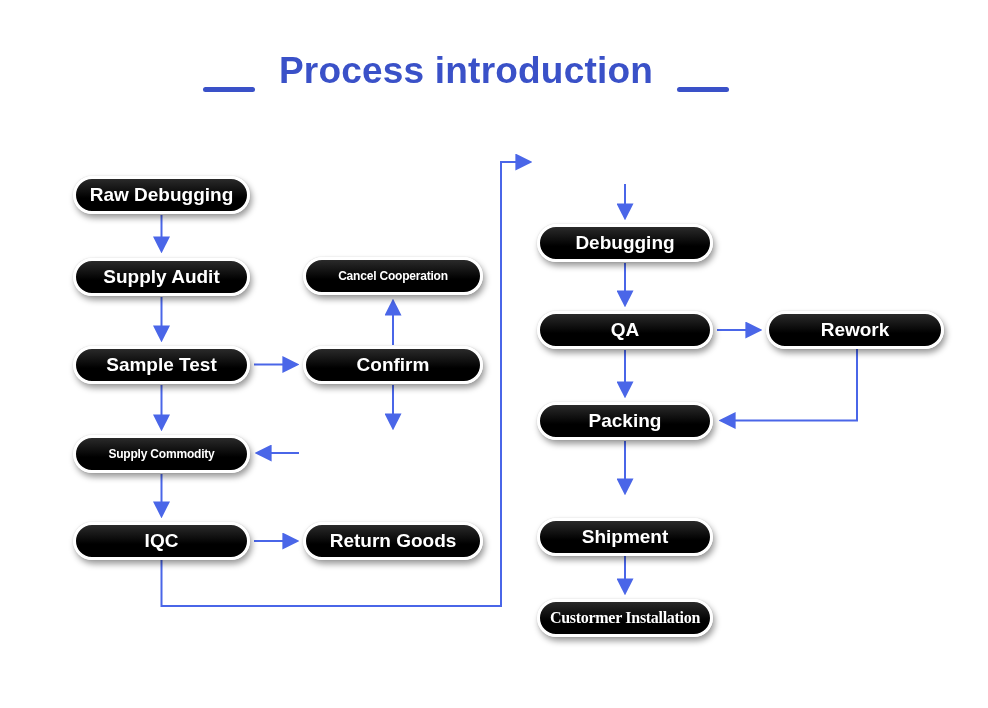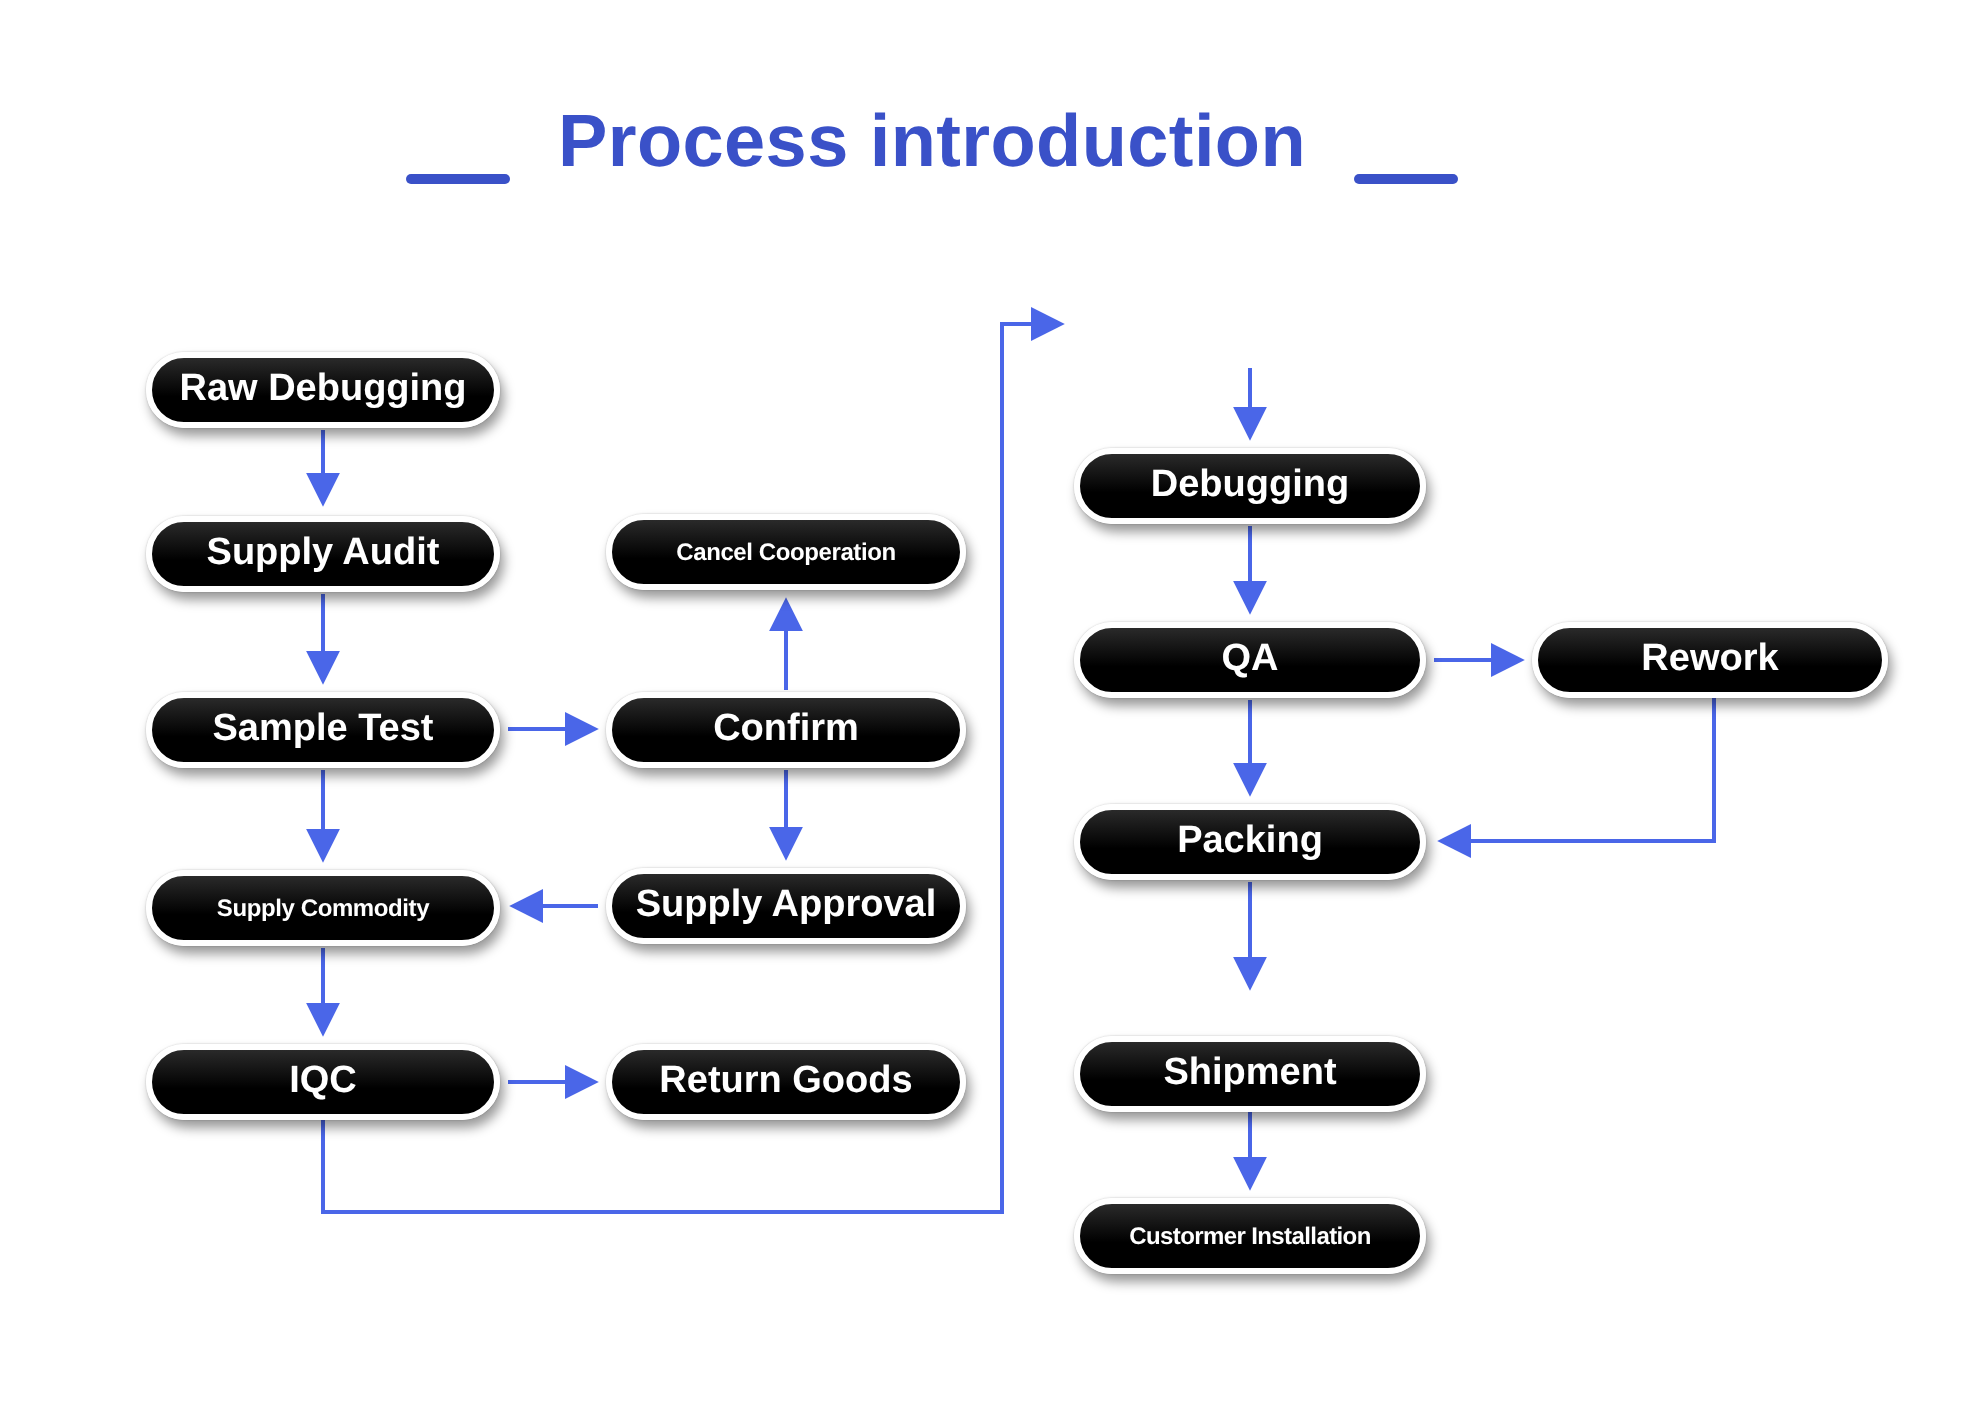--- a/index.html
+++ b/index.html
@@ -70,21 +70,21 @@
     justify-content: center;
     font-size: 19px;
     font-weight: 700;
     white-space: nowrap;
   }
   .col-l  { left: 73px;  width: 177px; }
   .col-m  { left: 303px; width: 180px; }
   .col-r  { left: 537px; width: 176px; }
   .col-rr { left: 766px; width: 178px; }
   .tight    { font-size: 12px; letter-spacing: -0.2px; }
-  .tightest { font-size: 12px; letter-spacing: -0.3px; }
+  .tightest { font-size: 16px; letter-spacing: -0.3px; font-family: Liberation Serif, serif; }
 </style>
 </head>
 <body>
 
 <div class="canvas">
 
   <div class="title-row">
     <span class="title-dash"></span>
     <h1 class="page-title">Process introduction</h1>
     <span class="title-dash"></span>
@@ -130,23 +130,20 @@
   <div class="node col-l" style="top:522px">
     <span>IQC</span>
   </div>
 
   <div class="node col-m tight" style="top:257px">
     <span>Cancel Cooperation</span>
   </div>
   <div class="node col-m" style="top:346px">
     <span>Confirm</span>
   </div>
-  <div class="node col-m" style="top:434px">
-    <span>Supply Approval</span>
-  </div>
   <div class="node col-m" style="top:522px">
     <span>Return Goods</span>
   </div>
 
   <div class="node col-r" style="top:224px">
     <span>Debugging</span>
   </div>
   <div class="node col-r" style="top:311px">
     <span>QA</span>
   </div>

